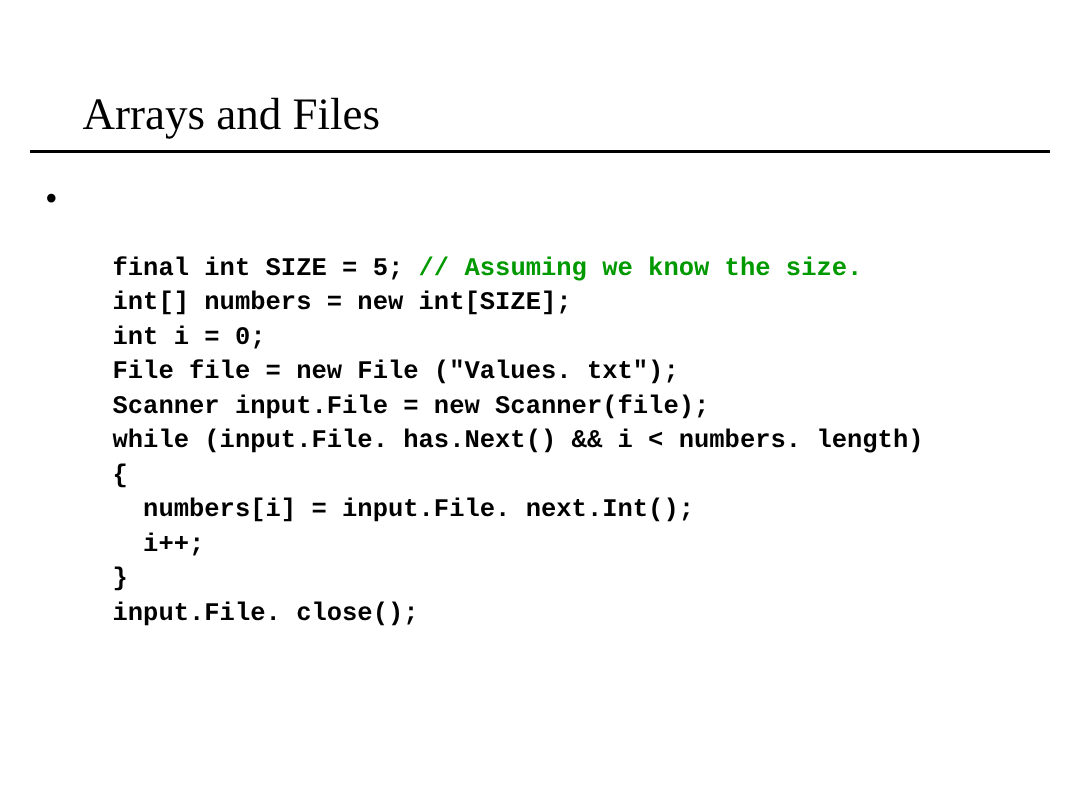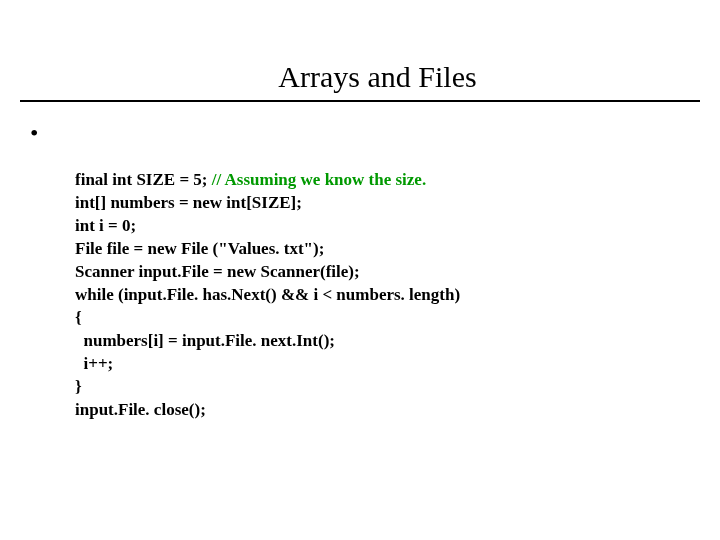--- a/index.html
+++ b/index.html
@@ -13,21 +13,20 @@
       background: #fff;
       font-family: "Times New Roman", Times, serif;
       color: #000;
       padding: 60px 20px 20px 20px;
     }
     .title {
       font-size: 30px;
       font-weight: normal;
       padding-left: 35px;
       padding-bottom: 6px;
-      text-align: center;
     }
     .hr {
       border: none;
       border-top: 2px solid #000;
       margin-bottom: 16px;
     }
     .bullet-row {
       display: flex;
       align-items: flex-start;
       font-size: 24px;
@@ -35,21 +34,21 @@
       padding-left: 10px;
     }
     .bullet-dot {
       margin-right: 6px;
       line-height: 1.3;
     }
     .bullet-text {
       line-height: 1.3;
     }
     .code-block {
-      font-family: Liberation Serif, serif;
+      font-family: Liberation Mono, monospace;
       font-weight: bold;
       font-size: 17px;
       line-height: 1.35;
       white-space: pre;
       padding-left: 55px;
     }
     .comment {
       color: #009900;
     }
   </style>

